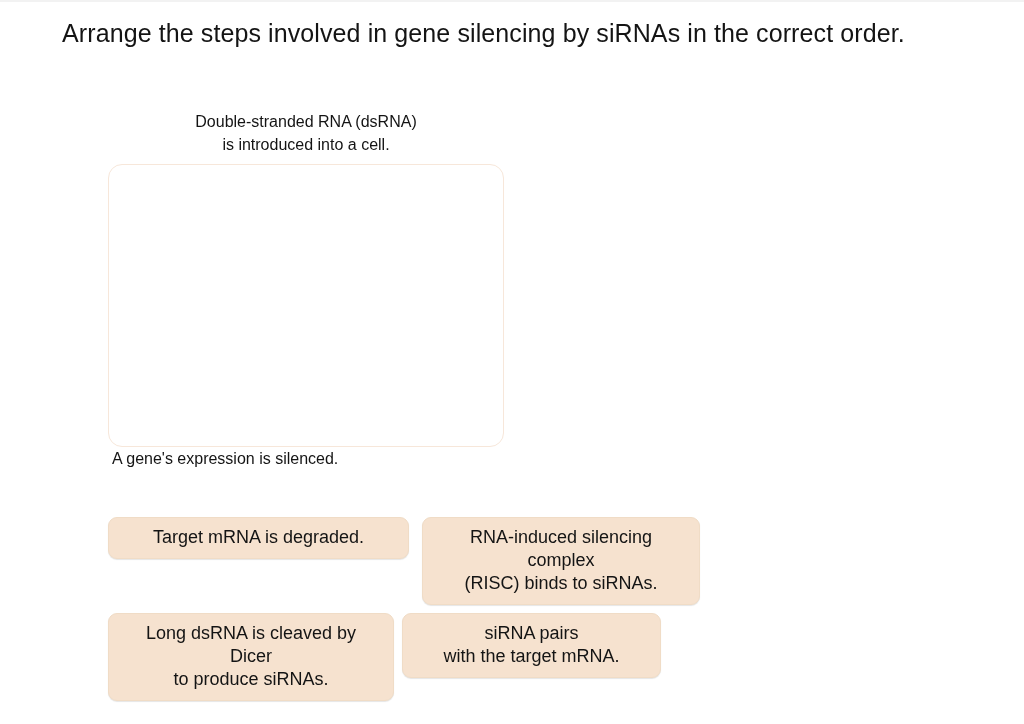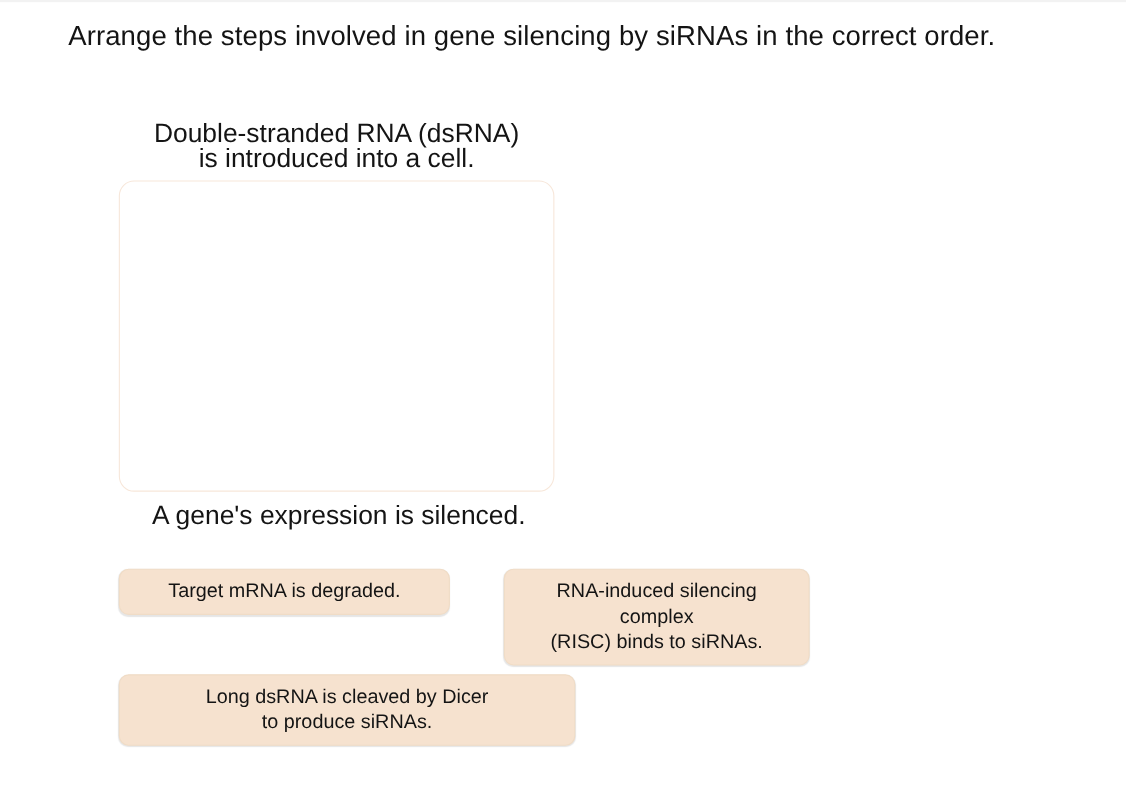--- a/index.html
+++ b/index.html
@@ -39,32 +39,32 @@
 
   
   .order-area {
     position: absolute;
     left: 108px;
     top: 110px;
     width: 396px;
   }
 
   .zone-caption {
-    font-size: 24px;
+    font-size: 16px;
     line-height: 23px;
     text-align: center;
     color: #141414;
     white-space: pre-line;
   }
   .zone-caption.top {
     margin-bottom: 8px;
   }
   .zone-caption.bottom {
-    margin-top: 10px;
-    text-align: center;
+    margin-top: 0;
+    text-align: left;
     padding-left: 4px;
   }
 
   .drop-zone {
     box-sizing: border-box;
     width: 396px;
     height: 283px;
     border: 1.5px solid #f7e7da;
     border-radius: 14px;
     background: #ffffff;
@@ -77,21 +77,20 @@
     top: 517px;
     width: 700px;
   }
 
   .tile-row {
     display: flex;
     align-items: flex-start;
   }
   .tile-row.row-1 {
     margin-bottom: 8px;
-    gap: 36px;
   }
 
   .tile {
     box-sizing: border-box;
     background: #f6e2cf;
     border: 1px solid #f0dcc6;
     border-radius: 9px;
     box-shadow: 0 1px 1px rgba(0,0,0,0.10);
     font-size: 18px;
     line-height: 23px;
@@ -101,21 +100,21 @@
     white-space: pre-line;
     cursor: move;
     user-select: none;
   }
 
   
   .tile.t1 { width: 301px; margin-right: 13px; }
   .tile.t2 { width: 278px; }
 
   
-  .tile.t3 { width: 415px; margin-right: 8px; }
+  .tile.t3 { width: 286px; margin-right: 8px; }
   .tile.t4 { width: 259px; }
 </style>
 </head>
 <body>
 
 <div class="top-hairline"></div>
 
 <div class="prompt">Arrange the steps involved in gene silencing by siRNAs in the correct order.</div>
 
 <div class="order-area">
@@ -133,15 +132,17 @@
 
   <div class="tile-row row-1">
     <div class="tile t1">Target mRNA is degraded.</div>
     <div class="tile t2">RNA-induced silencing complex
 (RISC) binds to siRNAs.</div>
   </div>
 
   <div class="tile-row row-2">
     <div class="tile t3">Long dsRNA is cleaved by Dicer
 to produce siRNAs.</div>
+    <div class="tile t4">siRNA pairs
+with the target mRNA.</div>
   </div>
 
 </div>
 
 </body></html>

